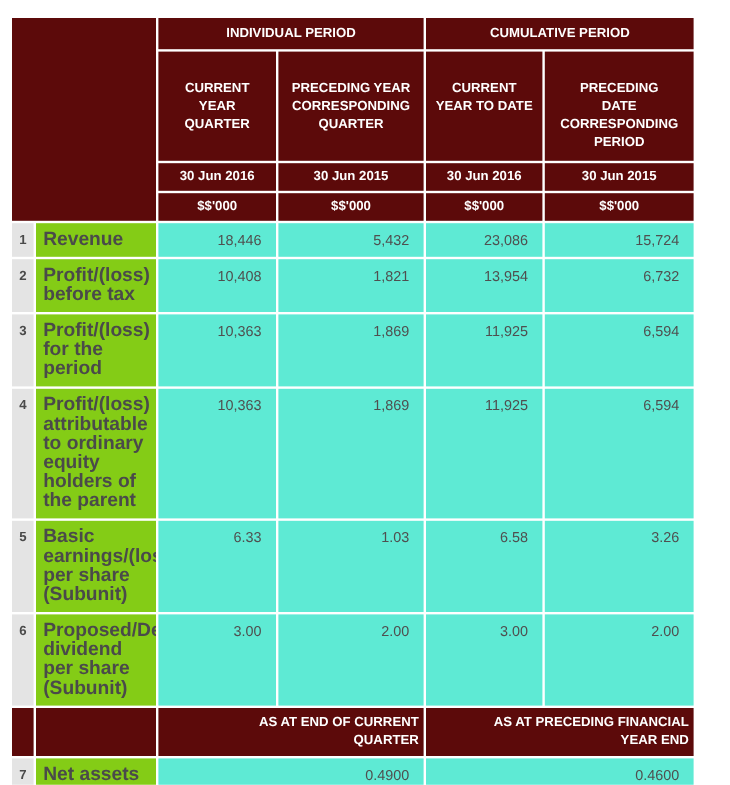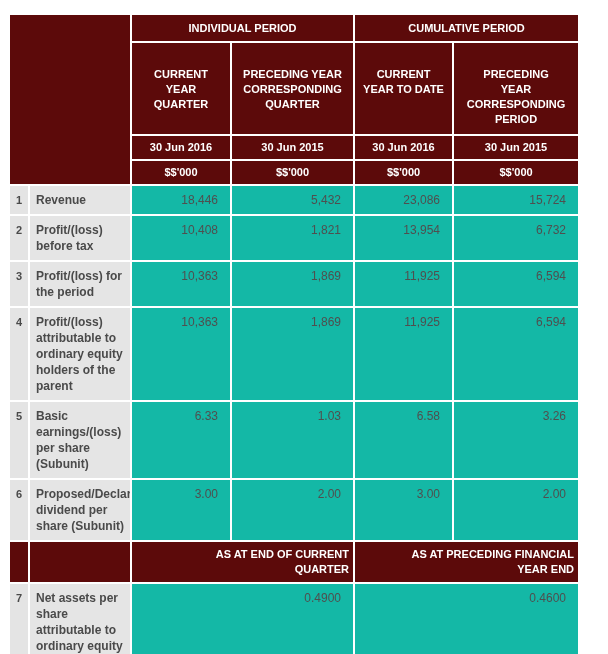--- a/index.html
+++ b/index.html
@@ -50,31 +50,31 @@
     background: #e4e4e4;
     color: #4a4a4a;
     font-weight: bold;
     font-size: 11px;
     text-align: center;
     vertical-align: top;
     padding: 6px 1px;
     line-height: 16px;
   }
   .lblc {
-    background: #e5e5e5;
+    background: #84cc16;
     color: #4a4a4a;
     font-weight: bold;
-    font-size: 12px;
+    font-size: 16px;
     text-align: left;
     vertical-align: top;
     padding: 6px 2px 6px 6px;
     line-height: 16px;
   }
   .valc {
-    background: #14b8a6;
+    background: #5eead4;
     color: #4f4f4f;
     font-size: 12px;
     text-align: right;
     vertical-align: top;
     padding: 6px 12px 6px 2px;
     line-height: 16px;
   }
   
   tr.r-group td { height: 20px; }
   tr.r-cols td  { height: 64px; }
@@ -107,21 +107,21 @@
     <tr class="r-cols">
       <td class="hdr pre top">CURRENT
 YEAR
 QUARTER</td>
       <td class="hdr pre top">PRECEDING YEAR
 CORRESPONDING
 QUARTER</td>
       <td class="hdr pre top">CURRENT
 YEAR TO DATE</td>
       <td class="hdr pre top">PRECEDING
-YEAR
+DATE
 CORRESPONDING
 PERIOD</td>
     </tr>
     <tr class="r-date">
       <td class="hdr">30 Jun 2016</td>
       <td class="hdr">30 Jun 2015</td>
       <td class="hdr">30 Jun 2016</td>
       <td class="hdr">30 Jun 2015</td>
     </tr>
     <tr class="r-unit">

